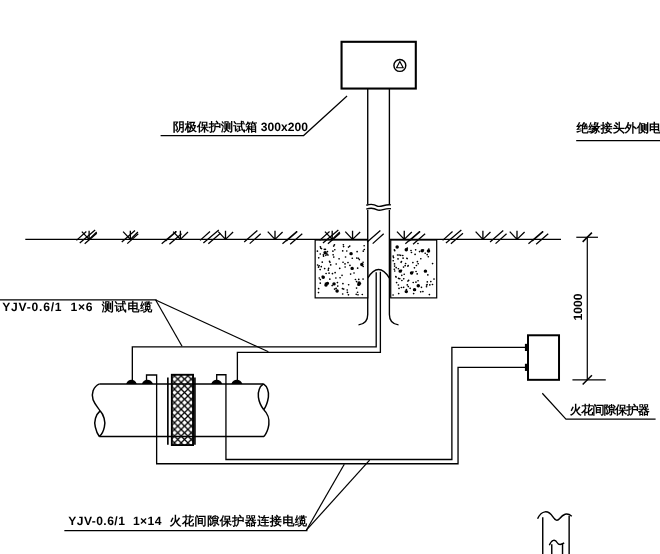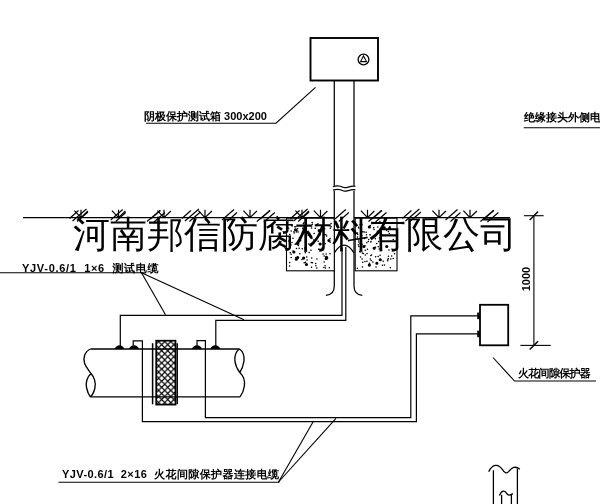--- a/index.html
+++ b/index.html
@@ -8,23 +8,23 @@
     position:relative; width:600px; height:504px; overflow:hidden;
     background:#ffffff;
     font-family:"Liberation Sans", sans-serif;
   }
   #stage svg { position:absolute; left:0; top:0; }
   .lbl {
     position:absolute; color:#000; font-weight:bold;
     font-size:11px; line-height:12px; white-space:pre;
     font-family:"Liberation Sans", sans-serif;
   }
-  .lbl-test-box   { left:144px; top:109.5px; }
+  .lbl-test-box   { left:157px; top:109.5px; }
   .lbl-outer-cable{ left:524px; top:110.5px; }
-  .lbl-test-cable { left:2px;  top:262px; letter-spacing:0.7px;margin-left:20px; }
+  .lbl-test-cable { left:2px;  top:274px; letter-spacing:0.7px; }
   .lbl-spark-cable{ left:62px; top:467.5px; letter-spacing:0.4px; }
   .lbl-spark-prot { left:518px; top:367.5px; letter-spacing:-0.7px;font-family:Liberation Mono, monospace; }
   .lbl-dim {
     left:499px; top:272.5px; width:54px; text-align:center;
     transform:rotate(-90deg); transform-origin:center center;
     font-weight:bold; font-size:11px;
   }
   #watermark {
     position:absolute; left:73px; top:214px; width:470px;
     font-family:"Liberation Serif", serif;
@@ -166,17 +166,16 @@
     <path d="M517.4,468.8 L517.4,504"></path>
     <path d="M488.7,471.6 C492.5,463.8 498.3,463.3 502.5,469.7 C504.8,473.3 506.8,473.8 508.8,471.4 C511.8,467.6 515.3,465.4 519.8,469.3"></path>
     <path d="M501.6,494.8 L501.6,504"></path>
     <path d="M511.4,493.9 L511.4,504"></path>
     <path d="M499.4,495.6 C501.6,490.4 504.6,489.9 506.6,493.4 C508,495.8 510,495.4 512.9,493.6"></path>
   </g>
 </svg>
   <div class="lbl lbl-test-box">阴极保护测试箱 300x200</div>
   <div class="lbl lbl-outer-cable">绝缘接头外侧电缆</div>
   <div class="lbl lbl-test-cable">YJV-0.6/1  1×6  测试电缆</div>
-  <div class="lbl lbl-spark-cable">YJV-0.6/1  2×16  火花间隙保护器连接电缆</div>
+  <div class="lbl lbl-spark-cable">YJV-0.6/1  1×14  火花间隙保护器连接电缆</div>
   <div class="lbl lbl-spark-prot">火花间隙保护器</div>
   <div class="lbl lbl-dim">1000</div>
-  <div id="watermark">河南邦信防腐材料有限公司</div>
 </div>
 
 </body></html>

